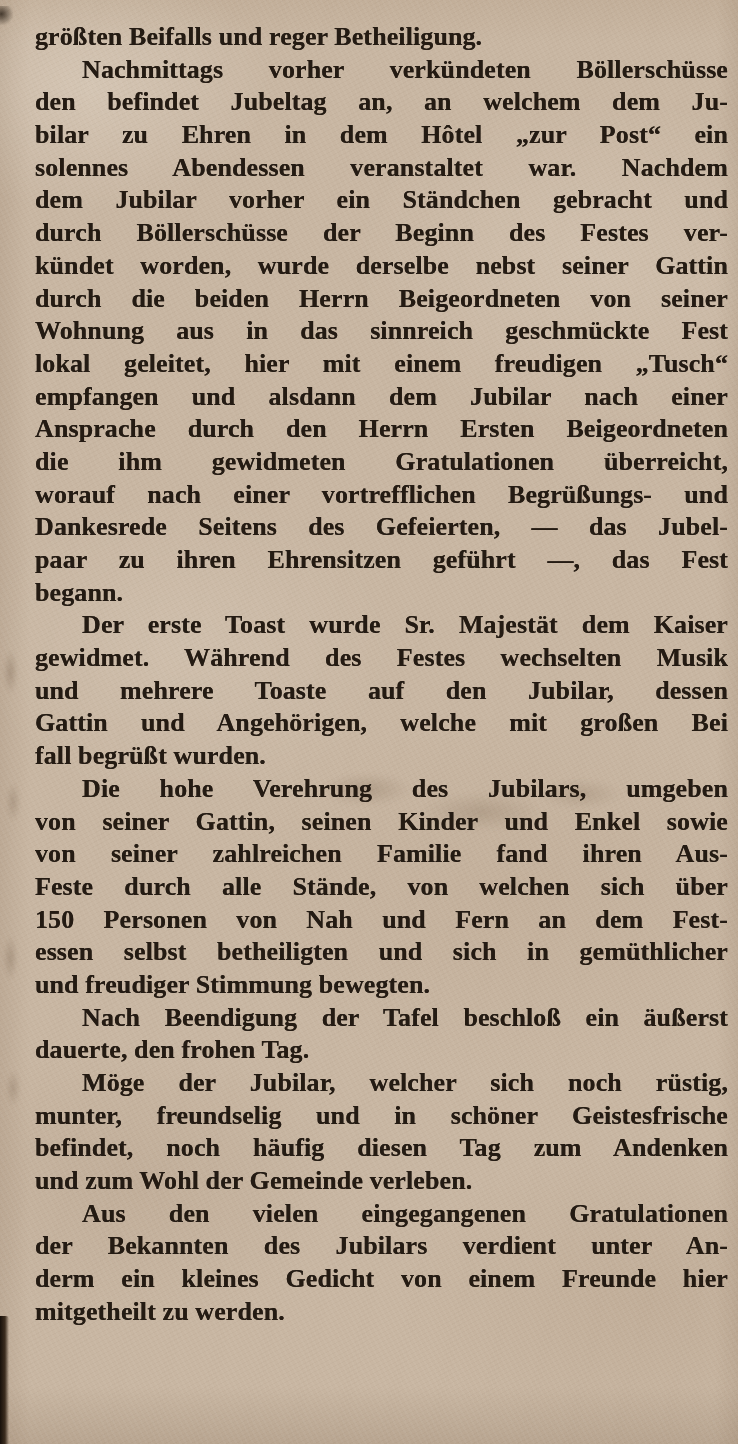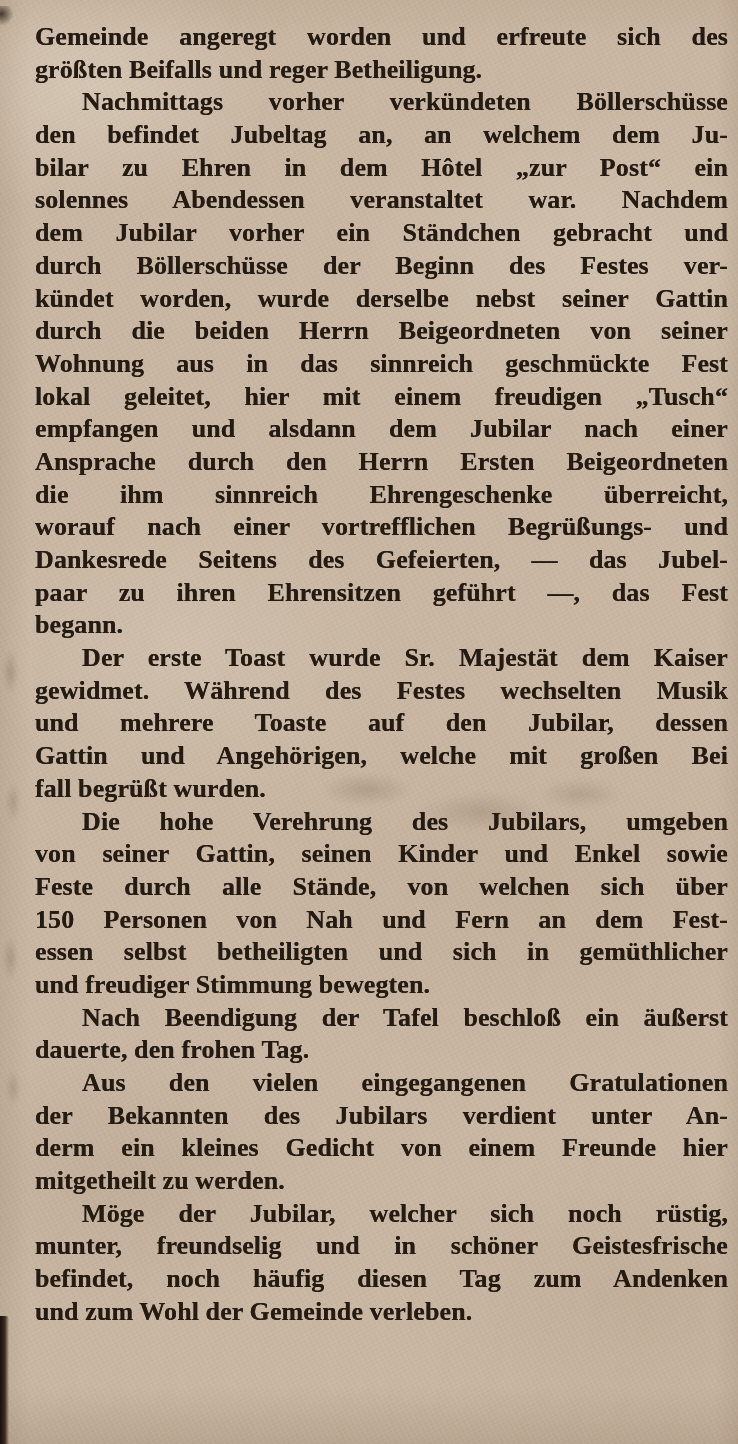--- a/index.html
+++ b/index.html
@@ -108,69 +108,69 @@
 </style>
 </head>
 <body>
 
 <div class="page">
   <div class="grain"></div>
   <div class="ink-bleed-a"></div>
   <div class="ink-bleed-b"></div>
   <div class="column">
       <div class="paragraph">
-        <div class="line">Gemeinde angeregt worden und erfreute sich des</div>
         <div class="line">größten Beifalls und reger Betheiligung.</div>
       </div>
       <div class="paragraph">
         <div class="line indent">Nachmittags vorher verkündeten Böllerschüsse</div>
         <div class="line">den befindet Jubeltag an, an welchem dem Ju-</div>
         <div class="line">bilar zu Ehren in dem Hôtel „zur Post“ ein</div>
         <div class="line">solennes Abendessen veranstaltet war. Nachdem</div>
         <div class="line">dem Jubilar vorher ein Ständchen gebracht und</div>
         <div class="line">durch Böllerschüsse der Beginn des Festes ver-</div>
         <div class="line">kündet worden, wurde derselbe nebst seiner Gattin</div>
         <div class="line">durch die beiden Herrn Beigeordneten von seiner</div>
         <div class="line">Wohnung aus in das sinnreich geschmückte Fest</div>
         <div class="line">lokal geleitet, hier mit einem freudigen „Tusch“</div>
         <div class="line">empfangen und alsdann dem Jubilar nach einer</div>
         <div class="line">Ansprache durch den Herrn Ersten Beigeordneten</div>
-        <div class="line">die ihm sinnreich Ehrengeschenke überreicht,</div>
+        <div class="line">die ihm gewidmeten Gratulationen überreicht,</div>
         <div class="line">worauf nach einer vortrefflichen Begrüßungs- und</div>
         <div class="line">Dankesrede Seitens des Gefeierten, — das Jubel-</div>
         <div class="line">paar zu ihren Ehrensitzen geführt —, das Fest</div>
         <div class="line">begann.</div>
       </div>
       <div class="paragraph">
         <div class="line indent">Der erste Toast wurde Sr. Majestät dem Kaiser</div>
         <div class="line">gewidmet. Während des Festes wechselten Musik</div>
         <div class="line">und mehrere Toaste auf den Jubilar, dessen</div>
         <div class="line">Gattin und Angehörigen, welche mit großen Bei</div>
         <div class="line">fall begrüßt wurden.</div>
       </div>
       <div class="paragraph">
         <div class="line indent">Die hohe Verehrung des Jubilars, umgeben</div>
         <div class="line">von seiner Gattin, seinen Kinder und Enkel sowie</div>
+        <div class="line">von seiner zahlreichen Familie fand ihren Aus-</div>
         <div class="line">Feste durch alle Stände, von welchen sich über</div>
         <div class="line">150 Personen von Nah und Fern an dem Fest-</div>
         <div class="line">essen selbst betheiligten und sich in gemüthlicher</div>
         <div class="line">und freudiger Stimmung bewegten.</div>
       </div>
       <div class="paragraph">
         <div class="line indent">Nach Beendigung der Tafel beschloß ein äußerst</div>
         <div class="line">dauerte, den frohen Tag.</div>
       </div>
       <div class="paragraph">
+        <div class="line indent">Möge der Jubilar, welcher sich noch rüstig,</div>
+        <div class="line">munter, freundselig und in schöner Geistesfrische</div>
+        <div class="line">befindet, noch häufig diesen Tag zum Andenken</div>
+        <div class="line">und zum Wohl der Gemeinde verleben.</div>
+      </div>
+      <div class="paragraph">
         <div class="line indent">Aus den vielen eingegangenen Gratulationen</div>
         <div class="line">der Bekannten des Jubilars verdient unter An-</div>
         <div class="line">derm ein kleines Gedicht von einem Freunde hier</div>
         <div class="line">mitgetheilt zu werden.</div>
-      </div>
-      <div class="paragraph">
-        <div class="line indent">Möge der Jubilar, welcher sich noch rüstig,</div>
-        <div class="line">munter, freundselig und in schöner Geistesfrische</div>
-        <div class="line">befindet, noch häufig diesen Tag zum Andenken</div>
-        <div class="line">und zum Wohl der Gemeinde verleben.</div>
       </div>
     </div>
   <div class="edge-shadow-bottom-left"></div>
   <div class="corner-speck-top-left"></div>
 </div>
 
 </body></html>

